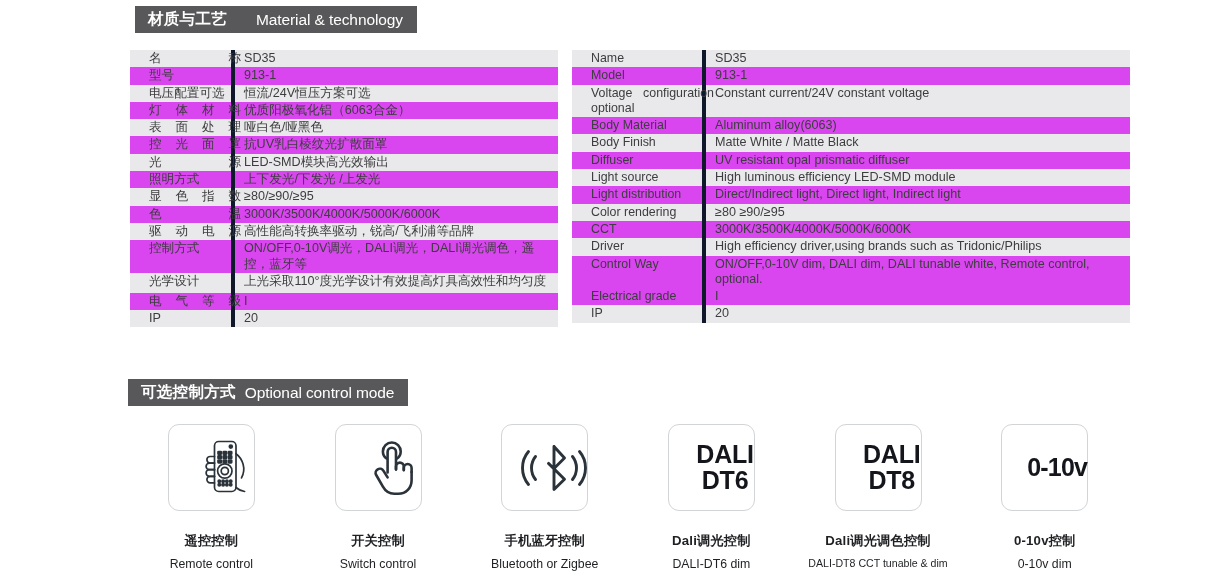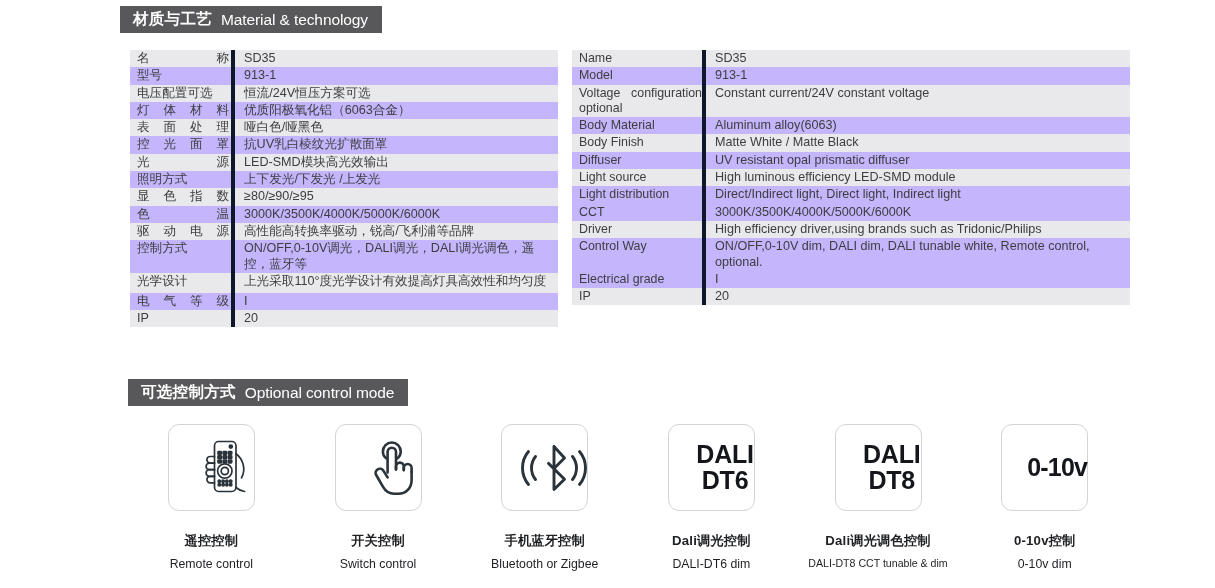--- a/index.html
+++ b/index.html
@@ -26,44 +26,44 @@
     font-size: 15.5px;
     font-weight: bold;
     letter-spacing: 0.3px;
   }
   .section-bar .en {
     font-size: 15.5px;
     font-weight: normal;
     margin-left: 9px;
     letter-spacing: -0.1px;
   }
-  #bar-material { left: 120px; top: 6px; }
+  #bar-material { left: 135px; top: 6px; gap: 20px; }
   #bar-control  { left: 128px; top: 379px; }
 
   
   .spec-table {
     position: absolute;
     border-collapse: collapse;
     table-layout: fixed;
     color: #3d3d3f;
   }
   #table-cn { left: 130px; top: 50px; width: 428px; }
   #table-en { left: 572px; top: 50px; width: 558px; }
 
   .spec-table tr { height: 17.2px; }
   .spec-table tr.alt { background: #e9e9eb; }
-  .spec-table tr.plain { background: #c4b5fd; }
+  .spec-table tr.plain { background: #d946ef; }
 
   .spec-table td {
     vertical-align: top;
     padding: 1px 0 1px 0;
     line-height: 15.3px;
   }
   .spec-table td.label {
-    padding-left: 7px;
+    padding-left: 19px;
     font-size: 12.4px;
     white-space: nowrap;
   }
   .spec-table td.value {
     padding-left: 9px;
     font-size: 12.6px;
     border-left: 4px solid #0f172a;
   }
   
   #table-cn td.label { width: 103px; font-size: 12.6px; }
@@ -240,20 +240,24 @@
           <td class="label"><span class="just">Diffuser</span></td>
           <td class="value">UV resistant opal prismatic diffuser</td>
         </tr>
         <tr class="alt">
           <td class="label"><span class="just">Light source</span></td>
           <td class="value">High luminous efficiency LED-SMD module</td>
         </tr>
         <tr class="plain">
           <td class="label"><span class="just">Light distribution</span></td>
           <td class="value">Direct/Indirect light, Direct light, Indirect light</td>
+        </tr>
+        <tr class="alt">
+          <td class="label"><span class="just">Color rendering</span></td>
+          <td class="value">≥80 ≥90/≥95</td>
         </tr>
         <tr class="plain">
           <td class="label"><span class="just">CCT</span></td>
           <td class="value">3000K/3500K/4000K/5000K/6000K</td>
         </tr>
         <tr class="alt">
           <td class="label"><span class="just">Driver</span></td>
           <td class="value">High efficiency driver,using brands such as Tridonic/Philips</td>
         </tr>
         <tr class="plain two-line">

